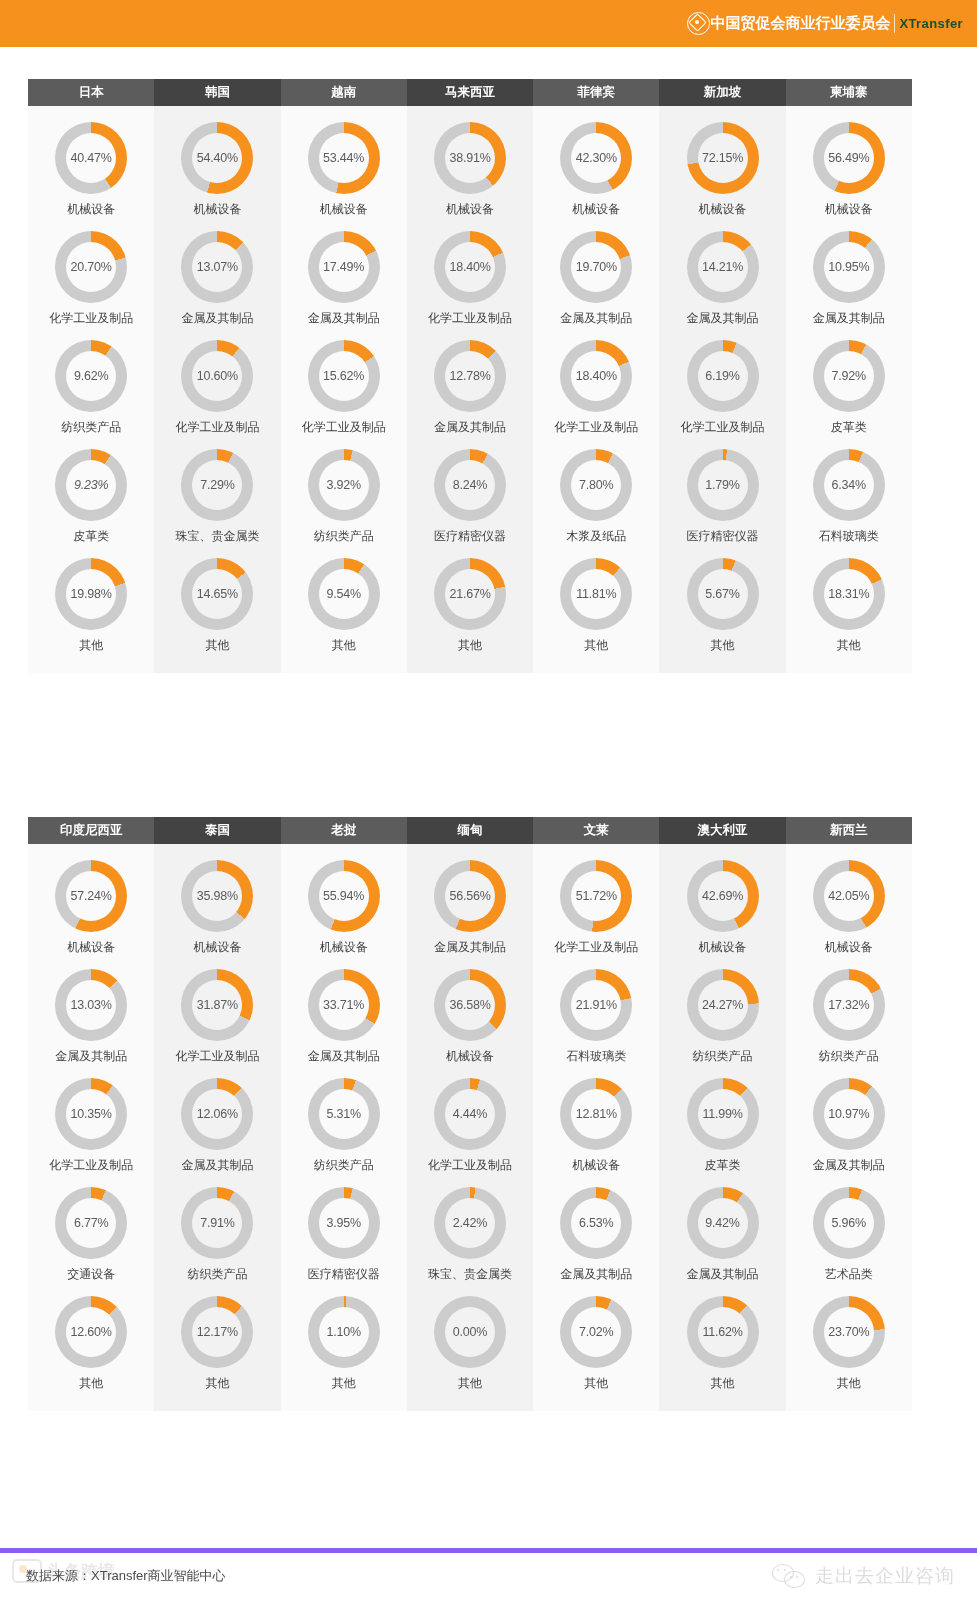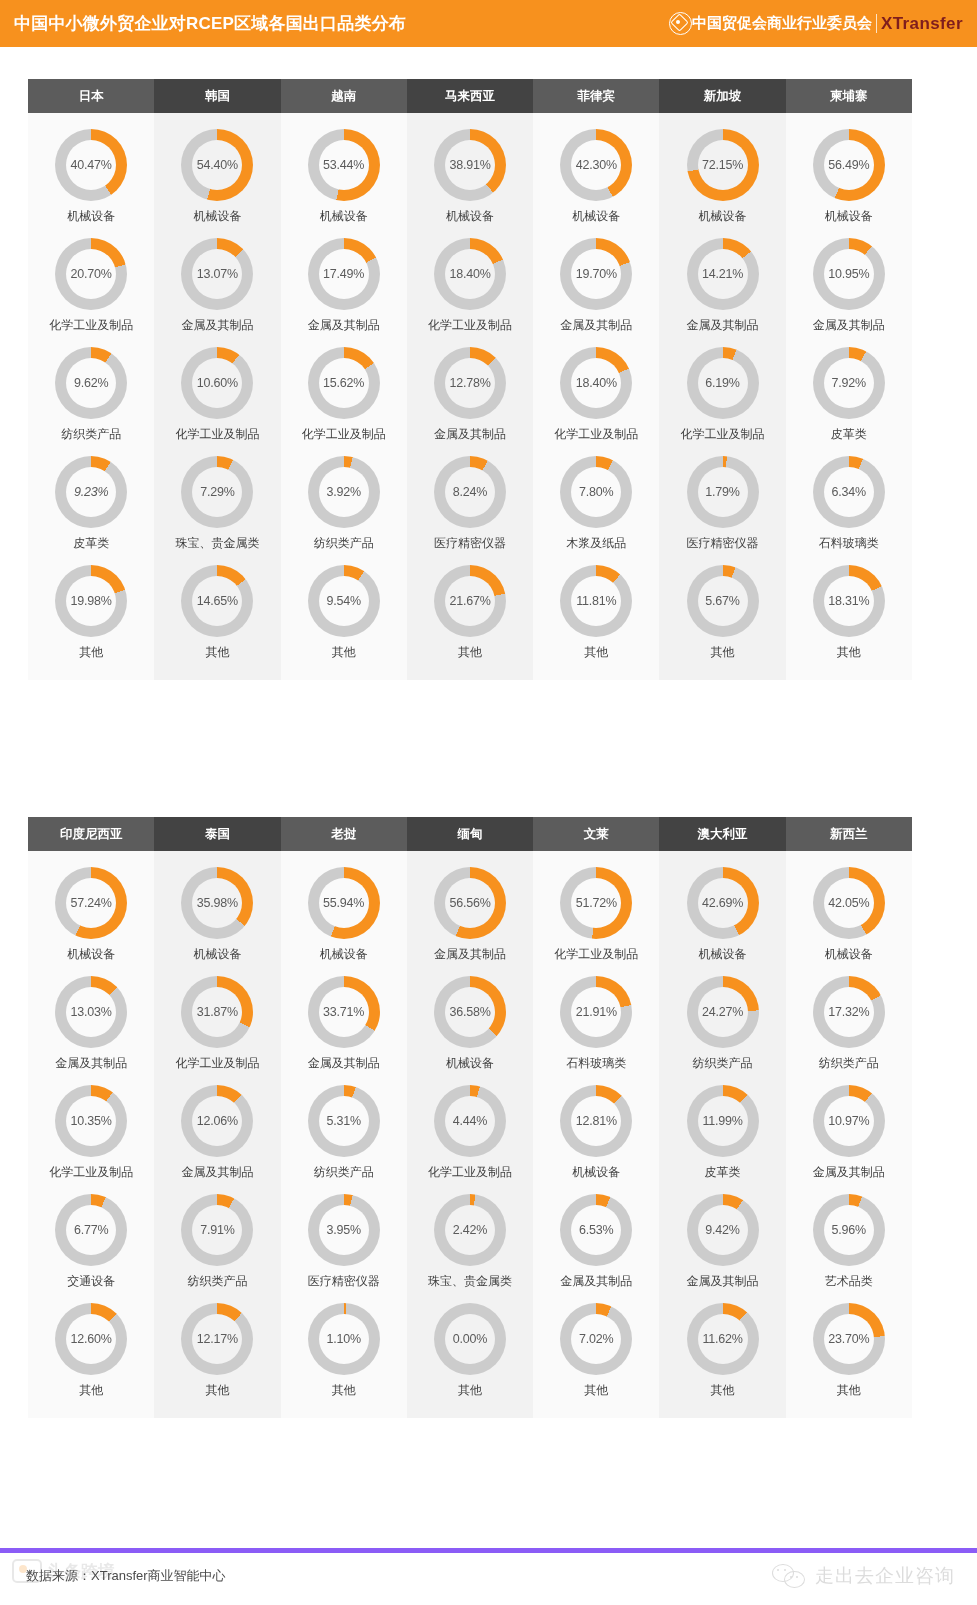--- a/index.html
+++ b/index.html
@@ -38,28 +38,28 @@
     content:"";position:absolute;left:3px;top:3px;
     width:11px;height:11px;border:1.4px solid #fff;
     transform:rotate(45deg);border-radius:2px;
   }
   .brand-emblem:after{
     content:"";position:absolute;left:6.5px;top:6.5px;
     width:4px;height:4px;background:#fff;border-radius:50%;
   }
   .brand-cn{font-size:15px;font-weight:bold;color:#fff;white-space:nowrap;}
   .brand-sep{width:1px;height:19px;background:rgba(255,255,255,.75);margin:0 4px;}
-  .brand-xt{font-size:17px;font-weight:bold;color:#7f1d1d;letter-spacing:.4px;white-space:nowrap;}
+  .brand-xt{font-size:13px;font-weight:bold;color:#14532d;letter-spacing:.4px;white-space:nowrap;}
 
   
   .table-wrap{position:absolute;left:28px;width:884px;}
   .tbl1{top:79px;}
   .tbl2{top:817px;}
 
-  .head-row{display:flex;height:34px;}
+  .head-row{display:flex;height:27px;}
   .head-cell{
     flex:1 1 0;min-width:0;
     display:flex;align-items:center;justify-content:center;
     font-size:12.5px;font-weight:bold;color:#ffffff;
     background:#5c5c5c;
   }
   .head-cell.alt{background:#434343;}
 
   .body-row{display:flex;}
   .col{
@@ -131,21 +131,20 @@
   .wx .b2{left:12px;top:7px;width:19px;height:15px;background:transparent;}
   .wx .d{position:absolute;width:2.2px;height:2.2px;background:#8d8d8d;border-radius:50%;}
   .wm-right .wtxt2{
     font-size:19px;color:#8d8d8d;white-space:nowrap;letter-spacing:1px;
   }
 </style>
 </head>
 <body>
 
 <div class="topbar">
-  <div class="topbar-title">中国中小微外贸企业对RCEP区域各国出口品类分布</div>
   <div class="brandblock">
     <div class="brand-emblem"></div>
     <div class="brand-cn">中国贸促会商业行业委员会</div>
     <div class="brand-sep"></div>
     <div class="brand-xt">XTransfer</div>
   </div>
 </div>
 
 <div class="table-wrap tbl1">
   <div class="head-row" id="head1">

